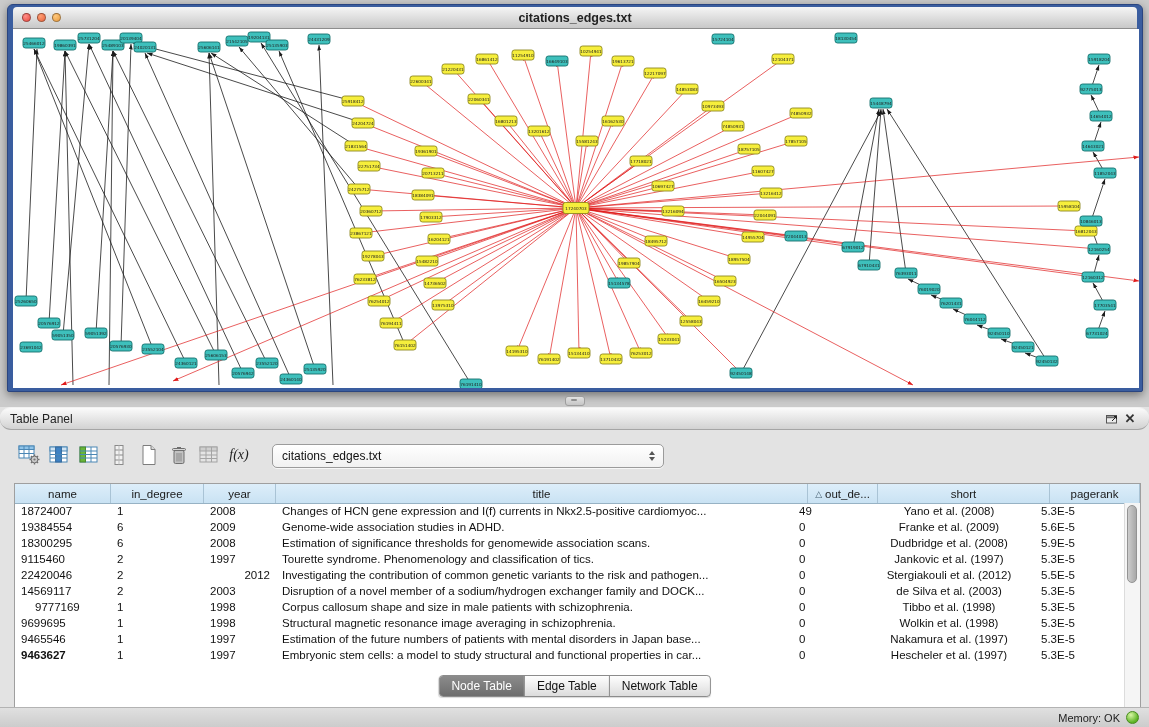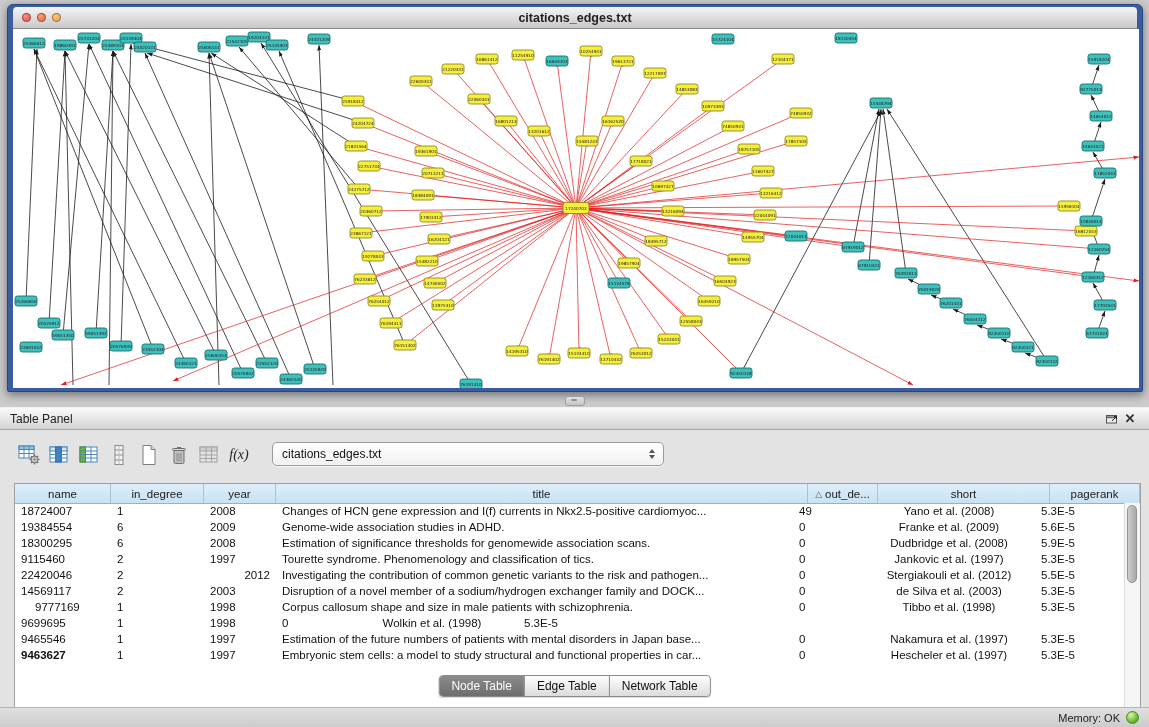--- a/index.html
+++ b/index.html
@@ -35,28 +35,28 @@
     position:absolute;left:565px;top:396px;width:18px;height:8px;
     background:linear-gradient(#e2e2e2,#c6c6c6);border:1px solid #9e9e9e;border-radius:3px;
   }
   .grip::after{content:"";position:absolute;left:5px;top:2px;width:6px;height:2px;background:#8f8f8f;border-radius:1px;}
 
   
   .table-panel{position:absolute;left:0;top:407px;width:1149px;height:300px;background:#e3e3e3;}
   .panel-header{
     height:23px;background:linear-gradient(#fbfbfb,#d2d2d2);
     border-top:1px solid #f2f2f2;border-bottom:1px solid #a5a5a5;
-    display:flex;align-items:center;padding:0 10px;box-sizing:border-box;
+    display:flex;align-items:center;padding:0 10px;box-sizing:border-box;border-radius:11px;
   }
   .panel-title{font-size:12px;color:#222;}
   .panel-header .spacer{flex:1;}
   .hdr-btn{display:flex;align-items:center;justify-content:center;width:18px;height:18px;cursor:default;}
   .close-x{font-size:13px;font-weight:bold;color:#333;line-height:1;}
 
-  .toolbar{display:flex;align-items:flex-start;margin:12px 0 0 16px;gap:4px;}
+  .toolbar{display:flex;align-items:flex-end;margin:12px 0 0 16px;gap:4px;}
   .tool{
     width:26px;height:26px;display:flex;align-items:center;justify-content:center;
     border-radius:4px;
   }
   .fx{font-family:"Liberation Serif",serif;font-style:italic;font-size:14px;color:#222;}
   .dropdown{
     margin-left:16px;width:392px;height:24px;box-sizing:border-box;
     background:linear-gradient(#ffffff,#f1f1f1);
     border:1px solid #9b9b9b;border-radius:5px;
     display:flex;align-items:center;padding:0 6px 0 9px;
@@ -892,20 +892,21 @@
           <div class="td" style="width: 72px; text-align: left;">1998</div>
           <div class="td flex" style="text-align: left;">Corpus callosum shape and size in male patients with schizophrenia.</div>
           <div class="td" style="width: 70px; text-align: left;">0</div>
           <div class="td" style="width: 172px; text-align: center;">Tibbo et al. (1998)</div>
           <div class="td" style="width: 90px; text-align: left;">5.3E-5</div>
         </div>
         <div class="tr">
           <div class="td" style="width: 96px; text-align: left;">9699695</div>
           <div class="td" style="width: 93px; text-align: left;">1</div>
           <div class="td" style="width: 72px; text-align: left;">1998</div>
+          <div class="td flex" style="text-align: left;">Structural magnetic resonance image averaging in schizophrenia.</div>
           <div class="td" style="width: 70px; text-align: left;">0</div>
           <div class="td" style="width: 172px; text-align: center;">Wolkin et al. (1998)</div>
           <div class="td" style="width: 90px; text-align: left;">5.3E-5</div>
         </div>
         <div class="tr">
           <div class="td" style="width: 96px; text-align: left;">9465546</div>
           <div class="td" style="width: 93px; text-align: left;">1</div>
           <div class="td" style="width: 72px; text-align: left;">1997</div>
           <div class="td flex" style="text-align: left;">Estimation of the future numbers of patients with mental disorders in Japan base...</div>
           <div class="td" style="width: 70px; text-align: left;">0</div>

